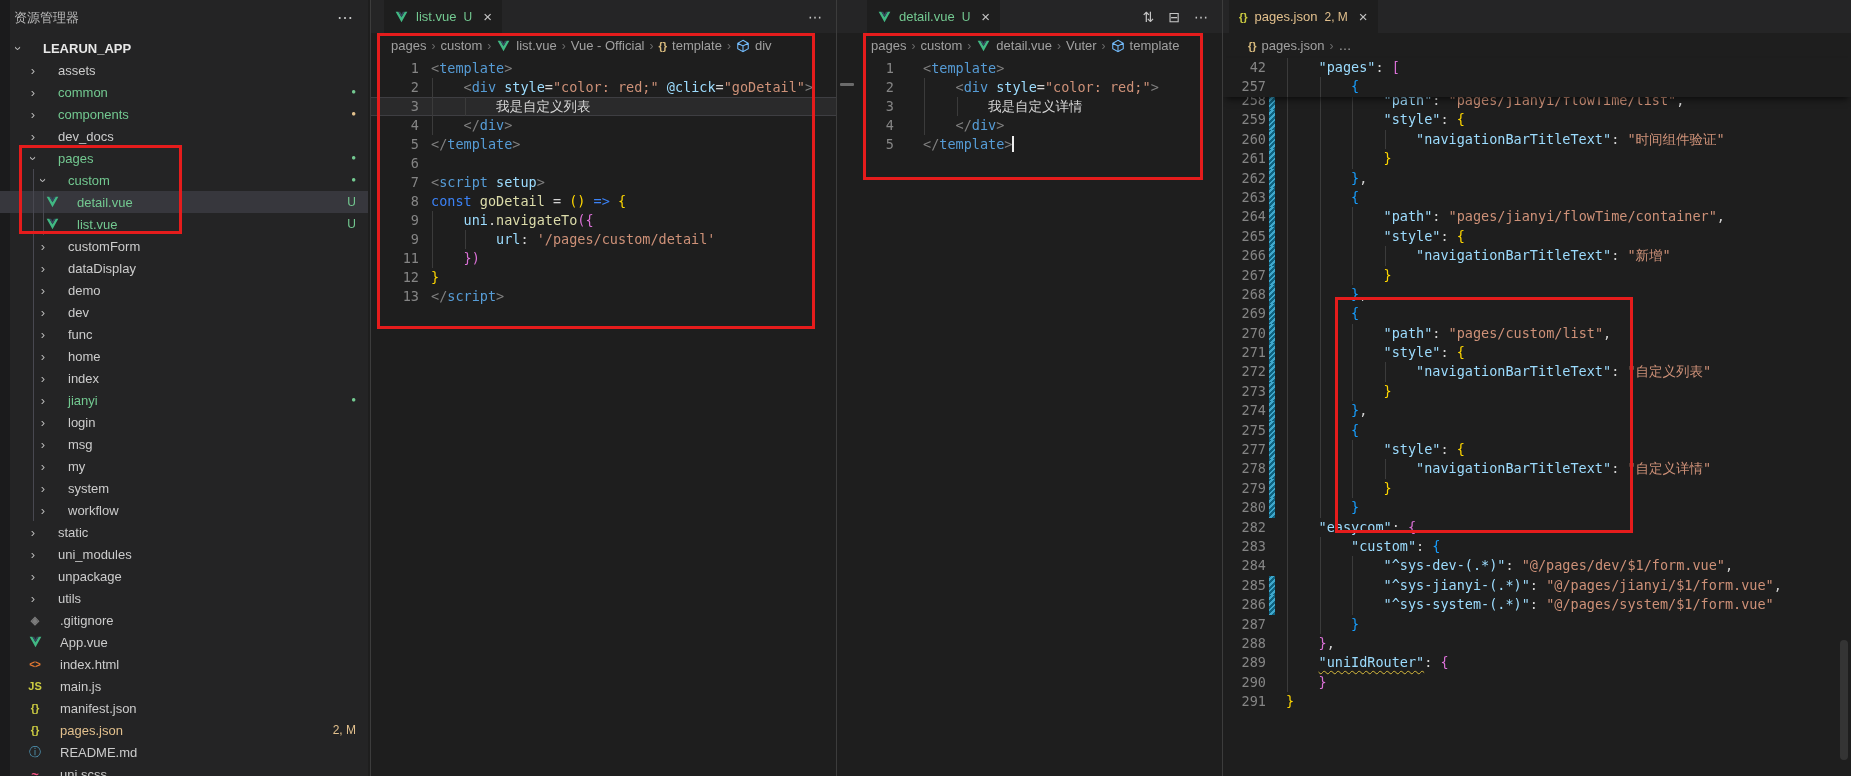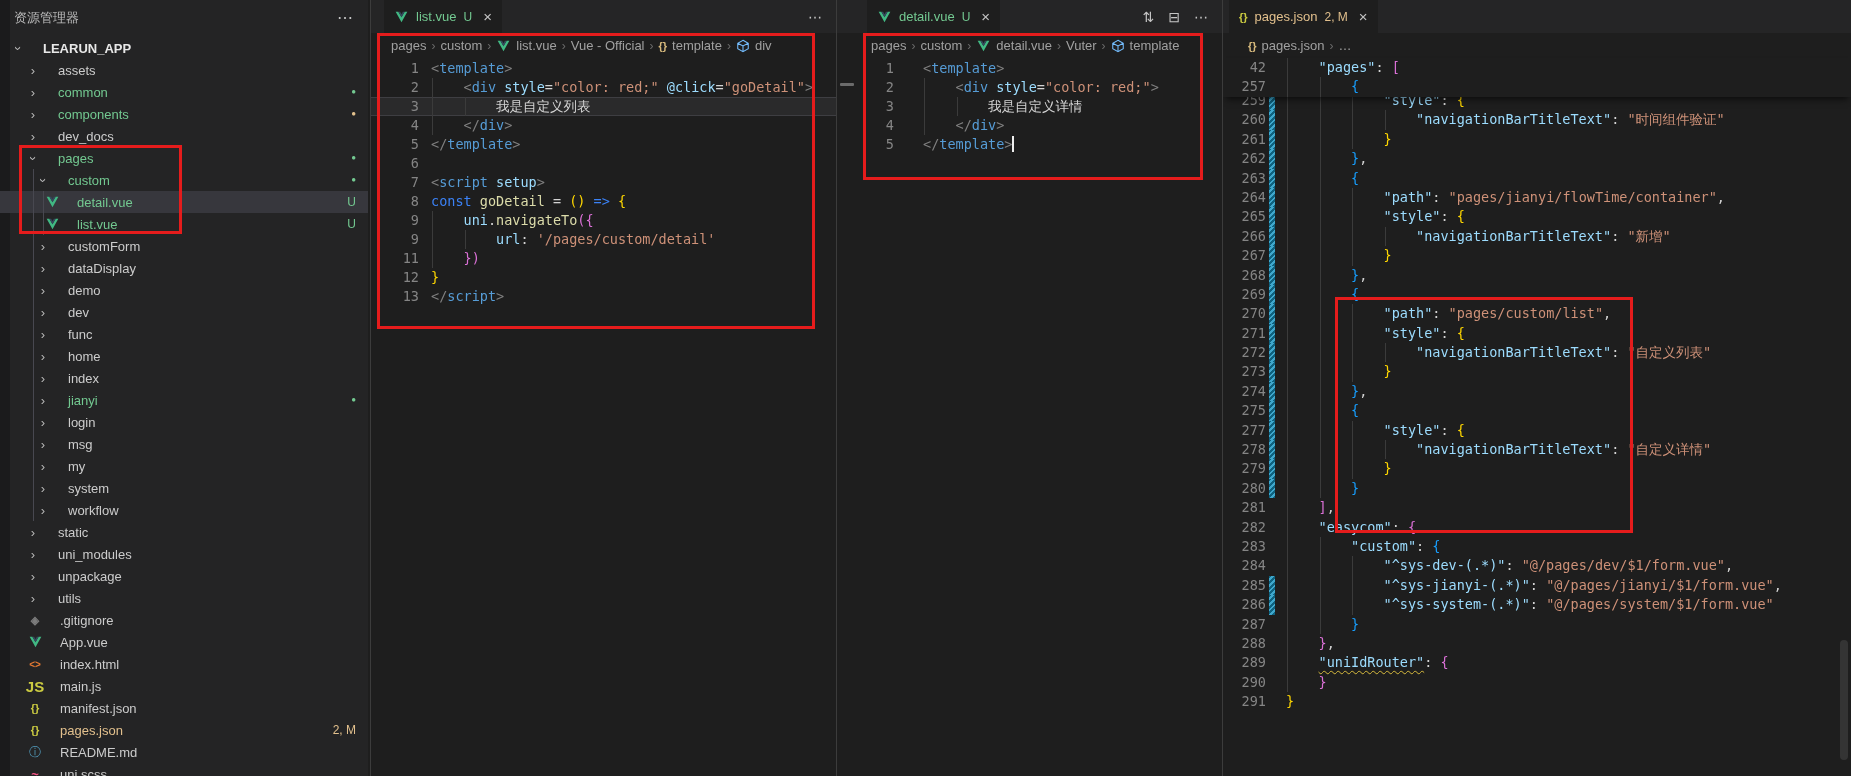--- a/index.html
+++ b/index.html
@@ -22,21 +22,21 @@
   .lv3 .ficon { margin-left:44px; }
   .lv1 .ficon { margin-left:27px; }
   .ficon { width:16px; flex:0 0 16px; text-align:center; font-weight:bold; display:inline-flex; align-items:center; justify-content:center; }
   .tlabel { margin-left:17px; white-space:nowrap; }
   .root-label { font-weight:bold; color:#e8e8e8; font-size:13px; }
   .g-green { color:#73c991; } .g-yellow { color:#e2c08d; }
   .tspacer { flex:1; }
   .tdot { font-size:8px; line-height:8px; }
   .tbadge { font-size:12px; }
   .tguide { position:absolute; width:1px; background:#484850; z-index:0; }
-  .i-html { color:#e37933; font-size:10px; } .i-js { color:#cbcb41; font-size:15px; }
+  .i-html { color:#e37933; font-size:10px; } .i-js { color:#cbcb41; font-size:11px; }
   .i-json { color:#cbcb41; font-size:11px; } .i-md { color:#519aba; font-size:12px; font-weight:normal; }
   .i-git { color:#7d7d7d; font-size:11px; } .i-scss { color:#f55385; font-size:13px; }
 
   
   .group { position:absolute; top:0; height:776px; background:#1e1e1e; overflow:hidden; }
   #g1 { left:370px; width:466px; border-left:1px solid #3c3c3c; }
   #g2 { left:836px; width:386px; border-left:1px solid #3c3c3c; }
   #g3 { left:1222px; width:629px; border-left:1px solid #3c3c3c; }
   .tabbar { height:33px; background:#252526; display:flex; align-items:stretch; }
   #g1 .tabbar { padding-left:13px; } #g2 .tabbar { padding-left:30px; } #g3 .tabbar { padding-left:6px; }
@@ -462,20 +462,25 @@
       </div>
     </div>
     <div class="crumbs" id="bc3">
         <span class="cico braces">{}</span>
         <span>pages.json</span>
         <span class="csep">›</span>
         <span>…</span>
       </div>
     <div class="codearea" id="code3">
         <div class="cl">
+          <span class="num">258</span>
+          <span class="modbar"></span>
+          <span class="txt"><span class="guide" style="left: calc(0ch + 1px);"></span><span class="guide" style="left: calc(4ch + 1px);"></span><span class="guide" style="left: calc(8ch + 1px);"></span><span class="w">            </span><span class="a">"path"</span><span class="w">: </span><span class="s">"pages/jianyi/flowTime/list"</span><span class="w">,</span></span>
+        </div>
+        <div class="cl">
           <span class="num">259</span>
           <span class="modbar"></span>
           <span class="txt"><span class="guide" style="left: calc(0ch + 1px);"></span><span class="guide" style="left: calc(4ch + 1px);"></span><span class="guide" style="left: calc(8ch + 1px);"></span><span class="w">            </span><span class="a">"style"</span><span class="w">: </span><span class="b1">{</span></span>
         </div>
         <div class="cl">
           <span class="num">260</span>
           <span class="modbar"></span>
           <span class="txt"><span class="guide" style="left: calc(0ch + 1px);"></span><span class="guide" style="left: calc(4ch + 1px);"></span><span class="guide" style="left: calc(8ch + 1px);"></span><span class="guide" style="left: calc(12ch + 1px);"></span><span class="w">                </span><span class="a">"navigationBarTitleText"</span><span class="w">: </span><span class="s">"时间组件验证"</span></span>
         </div>
         <div class="cl">
@@ -565,24 +570,20 @@
         </div>
         <div class="cl">
           <span class="num">279</span>
           <span class="modbar"></span>
           <span class="txt"><span class="guide" style="left: calc(0ch + 1px);"></span><span class="guide" style="left: calc(4ch + 1px);"></span><span class="guide" style="left: calc(8ch + 1px);"></span><span class="w">            </span><span class="b1">}</span></span>
         </div>
         <div class="cl">
           <span class="num">280</span>
           <span class="modbar"></span>
           <span class="txt"><span class="guide" style="left: calc(0ch + 1px);"></span><span class="guide" style="left: calc(4ch + 1px);"></span><span class="w">        </span><span class="b3">}</span></span>
-        </div>
-        <div class="cl">
-          <span class="num">281</span>
-          <span class="txt"><span class="guide" style="left: calc(0ch + 1px);"></span><span class="w">    </span><span class="b2">]</span><span class="w">,</span></span>
         </div>
         <div class="cl">
           <span class="num">282</span>
           <span class="txt"><span class="guide" style="left: calc(0ch + 1px);"></span><span class="w">    </span><span class="a">"easycom"</span><span class="w">: </span><span class="b2">{</span></span>
         </div>
         <div class="cl">
           <span class="num">283</span>
           <span class="txt"><span class="guide" style="left: calc(0ch + 1px);"></span><span class="guide" style="left: calc(4ch + 1px);"></span><span class="w">        </span><span class="a">"custom"</span><span class="w">: </span><span class="b3">{</span></span>
         </div>
         <div class="cl">

